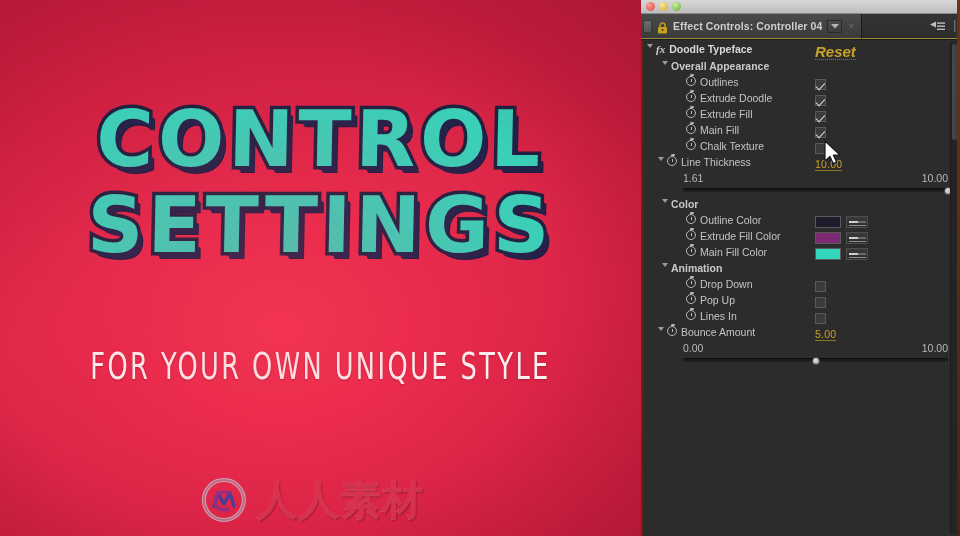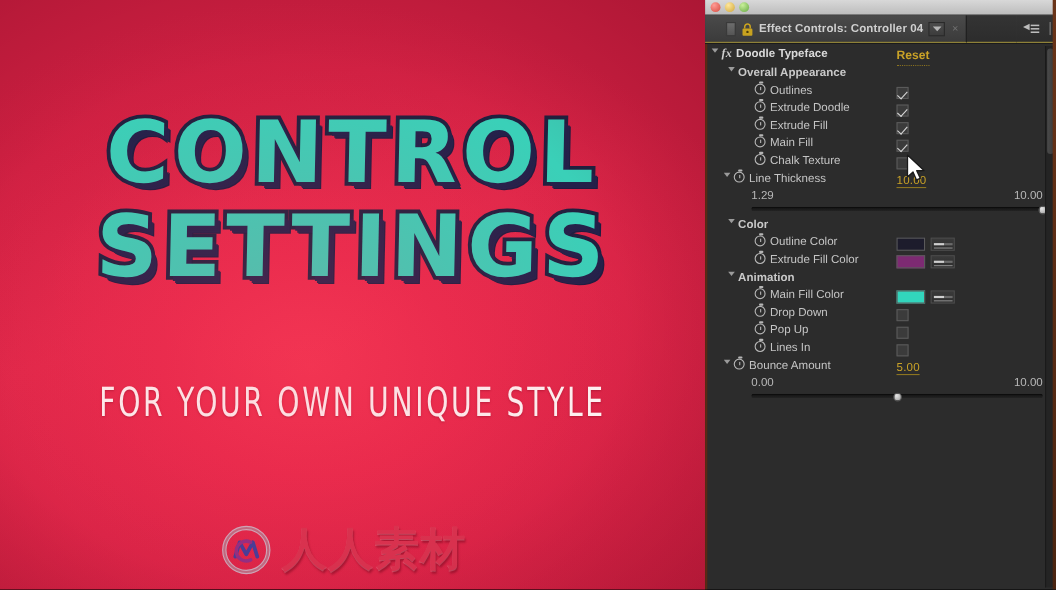--- a/index.html
+++ b/index.html
@@ -99,21 +99,21 @@
   .tl.green  { background: radial-gradient(circle at 35% 30%, #c9f09a, #64a842); }
 
   .panel-tabbar {
     position: relative; height: 26px;
     background: linear-gradient(#3a3a3a, #2e2e2e);
     border-bottom: 1px solid #1b1b1b;
     display: flex; align-items: stretch;
   }
   .tab {
     display: flex; align-items: center; gap: 5px;
-    padding: 0 6px 0 19px;
+    padding: 0 6px 0 2px;
     background: linear-gradient(#4a4a4a, #3b3b3b);
     border-right: 1px solid #1c1c1c;
     border-bottom: 1px solid #9a8b3a;
     min-width: 0;
   }
   .tab-grip {
     width: 9px; height: 13px; flex: none;
     background: linear-gradient(#6d6d6d, #555);
     border: 1px solid #3a3a3a;
   }
@@ -190,22 +190,23 @@
   .row.prop       { padding-left: 43px; }
   .row.prop-grp   { padding-left: 16px; }
 
   .val-right {
     position: absolute; left: 172px; top: 0; height: 100%;
     display: flex; align-items: center;
   }
   .reset-lbl {
     position: absolute; left: 172px; top: 0; height: 100%;
     display: flex; align-items: center;
-    font-size: 11px; font-weight: 700; color: #c9a227;
+    font-size: 15px; font-weight: 700; color: #c9a227;
     border-bottom: 1px dotted #8c7420;
+    font-style: italic;
   }
   .num-val {
     font-size: 10.5px; color: #c9a227;
     border-bottom: 1px solid #8c7420;
     letter-spacing: .2px;
   }
 
   .chk {
     width: 11px; height: 11px;
     background: #3b3b3b;
@@ -402,21 +403,21 @@
         <div class="row prop-grp">
           <span class="tri"></span>
           <span class="sw"></span>
           <span class="lbl">Line Thickness</span>
           <span class="val-right">
               <span class="num-val">10.00</span>
             </span>
         </div>
         <div class="slider-row">
           <div class="slider-nums">
-            <span>1.29</span>
+            <span>1.61</span>
             <span>10.00</span>
           </div>
           <div class="slider-track">
             <span class="slider-thumb" id="lt-thumb" style="left: 100%;"></span>
           </div>
         </div>
 
         <div class="row group">
           <span class="tri"></span>
           <span class="lbl">Color</span>
@@ -430,32 +431,32 @@
           </span>
         </div>
         <div class="row prop">
           <span class="sw"></span>
           <span class="lbl">Extrude Fill Color</span>
           <span class="val-right">
             <span class="colorbox" id="cb1" style="background: rgb(125, 42, 114);"></span>
             <span class="eyedrop"></span>
           </span>
         </div>
+        <div class="row prop">
+          <span class="sw"></span>
+          <span class="lbl">Main Fill Color</span>
+          <span class="val-right">
+            <span class="colorbox" id="cb2" style="background: rgb(50, 214, 189);"></span>
+            <span class="eyedrop"></span>
+          </span>
+        </div>
+
         <div class="row group">
           <span class="tri"></span>
           <span class="lbl">Animation</span>
-        </div>
-
-        <div class="row prop">
-          <span class="sw"></span>
-          <span class="lbl">Main Fill Color</span>
-          <span class="val-right">
-            <span class="colorbox" id="cb2" style="background: rgb(50, 214, 189);"></span>
-            <span class="eyedrop"></span>
-          </span>
         </div>
         <div class="row prop">
           <span class="sw"></span>
           <span class="lbl">Drop Down</span>
           <span class="val-right">
               <span class="chk"></span>
             </span>
         </div>
         <div class="row prop">
           <span class="sw"></span>

